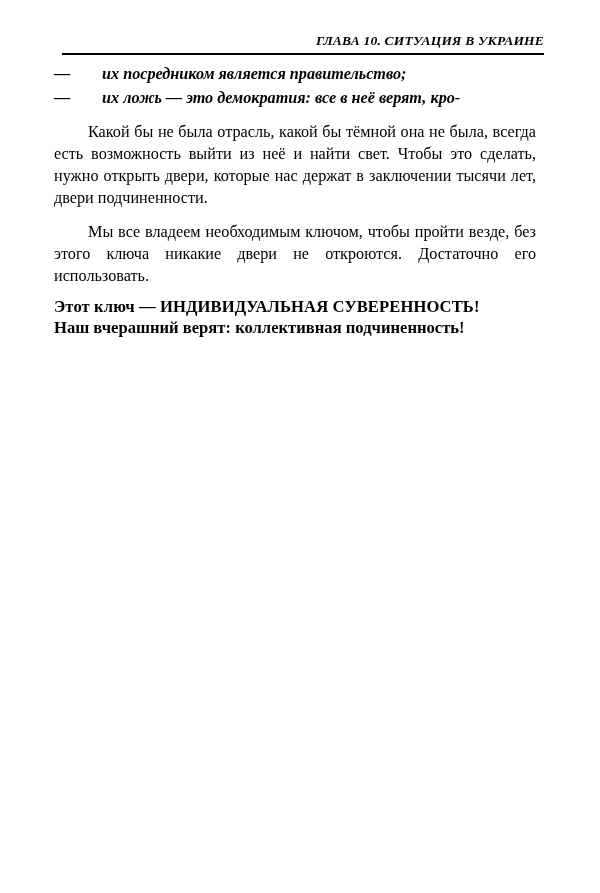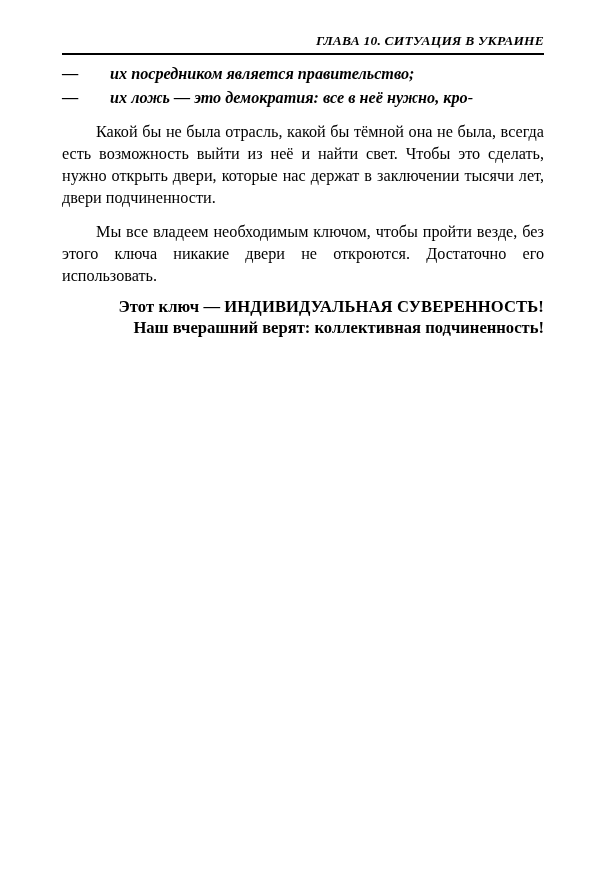--- a/index.html
+++ b/index.html
@@ -44,21 +44,21 @@
   }
   .header-rule {
     margin-top: 4px;
     border-top: 2.2px solid #000;
     width: 100%;
   }
 
   
   .content {
     position: absolute;
-    left: 62px;
+    left: 54px;
     top: 62px;
     width: 482px;
   }
 
   p {
     margin: 0;
     font-size: 16.2px;
     line-height: 1.355;
     text-align: justify;
     text-justify: inter-word;
@@ -95,21 +95,21 @@
   .para {
     text-indent: 34px;
     margin-top: 12px;
   }
 
   .closing {
     margin-top: 8px;
     font-weight: bold;
     font-size: 16.6px;
     line-height: 1.32;
-    text-align: right;
+    text-align: left;
   }
   .closing .line1 {
     display: block;
     letter-spacing: 0.1px;
   }
   .closing .line2 {
     display: block;
   }
 
   
@@ -140,21 +140,21 @@
     <div class="header-rule"></div>
   </div>
 
   <div class="content">
 
     <p class="dash-item">
       <span class="dash">—</span><span class="dash-text">их посредником является правительство;</span>
     </p>
 
     <p class="dash-item justified">
-      <span class="dash">—</span><span class="dash-text">их ложь — это демократия: все в неё нужно, кро-</span>
+      <span class="dash">—</span><span class="dash-text">их ложь — это демократия: все в неё верят, кро-</span>
     </p>
 
     <p class="para">Какой бы не была отрасль, какой бы тёмной она не была, всегда есть возможность выйти из неё и найти свет. Чтобы это сделать, нужно открыть двери, которые нас держат в заключении тысячи лет, двери подчиненности.</p>
 
     <p class="para">Мы все владеем необходимым ключом, чтобы пройти везде, без этого ключа никакие двери не откроются. Достаточно его использовать.</p>
 
     <div class="closing">
       <span class="line1">Этот ключ — ИНДИВИДУАЛЬНАЯ СУВЕРЕННОСТЬ!</span>
       <span class="line2">Наш вчерашний верят: коллективная подчиненность!</span>
     </div>

